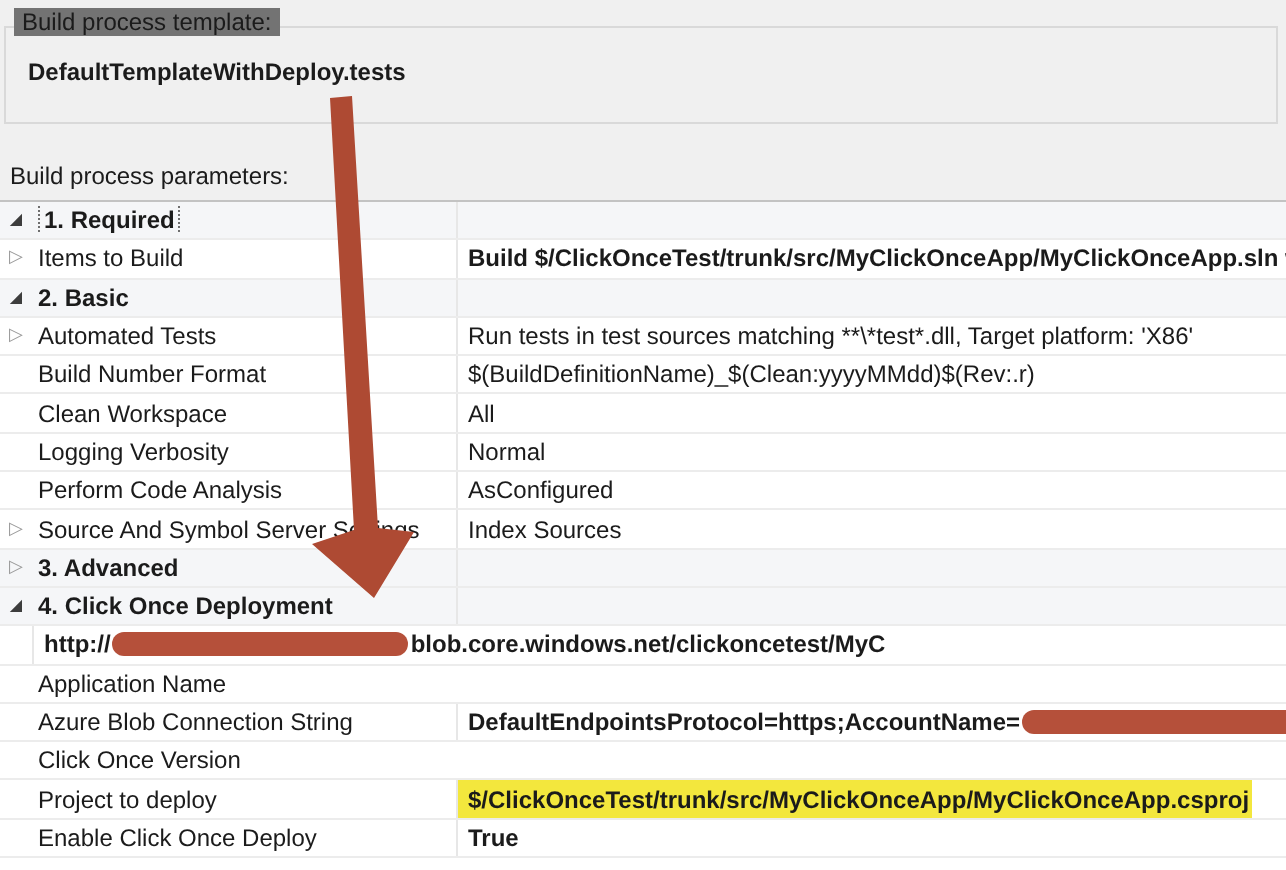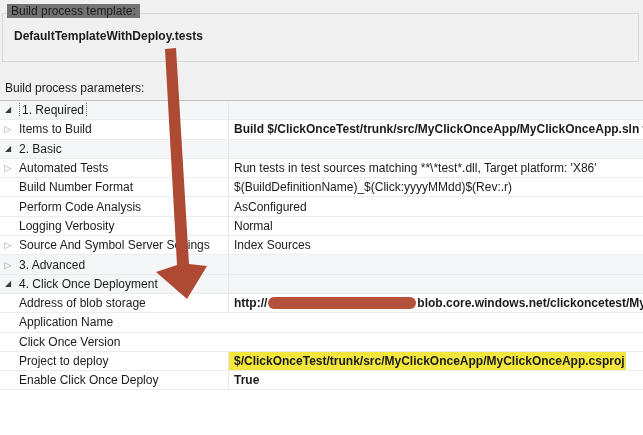--- a/index.html
+++ b/index.html
@@ -10,21 +10,21 @@
   }
   .groupbox{position:absolute;left:2px;top:13px;width:637px;height:49px;
     border:1px solid #d9d9d9;box-sizing:border-box}
   .groupbox-label{position:absolute;left:7px;top:4px;background:#737373;padding:0 4px;z-index:2;white-space:nowrap}
   .template-name{position:absolute;left:14px;top:29px;font-weight:bold;white-space:nowrap}
   .params-label{position:absolute;left:5px;top:81px;white-space:nowrap}
   .grid{position:absolute;left:0;top:100px;width:643px;bottom:0;background:#ffffff;
     border-top:1px solid #c3c3c3;box-sizing:border-box;overflow:hidden}
   .row{display:flex;height:19.3px;box-sizing:border-box;border-bottom:1px solid #ececec;align-items:center}
   .row.category{background:#f5f6f8}
-  .row.category .cell-name{font-weight:normal}
+  .row.category .cell-name{font-weight:bold}
   .cell-expander{flex:0 0 16px;width:16px;text-align:center;line-height:18px;
     font-family:"DejaVu Sans",sans-serif;user-select:none}
   .exp-expanded{font-size:8px;color:#3d3d3d}
   .exp-collapsed{font-size:9px;color:#9a9a9a}
   .cell-name{flex:0 0 209px;width:209px;padding-left:3px;white-space:nowrap;overflow:hidden}
   .name-focus{border:1px dotted #6e6e6e;padding:0 2px}
   .cell-value{flex:1;min-width:0;height:100%;position:relative;display:flex;align-items:center;
     border-left:1px solid #e7e7e7;padding-left:5px;white-space:nowrap;overflow:hidden;box-sizing:border-box}
   .val-text{position:relative;z-index:1;white-space:nowrap}
   .bold{font-weight:bold}
@@ -66,35 +66,42 @@
       <span class="cell-expander exp-collapsed">▷</span>
       <span class="cell-name"><span>Automated Tests</span></span>
       <span class="cell-value">
         <span class="val-text">Run tests in test sources matching **\*test*.dll, Target platform: 'X86'</span>
       </span>
     </div>
     <div class="row item">
       <span class="cell-expander"></span>
       <span class="cell-name"><span>Build Number Format</span></span>
       <span class="cell-value">
-        <span class="val-text">$(BuildDefinitionName)_$(Click:yyyyMMdd)$(Rev:.r)</span>
+        <span class="val-text">$(BuildDefinitionName)_$(Clean:yyyyMMdd)$(Rev:.r)</span>
+      </span>
+    </div>
+    <div class="row item">
+      <span class="cell-expander"></span>
+      <span class="cell-name"><span>Clean Workspace</span></span>
+      <span class="cell-value">
+        <span class="val-text">All</span>
+      </span>
+    </div>
+    <div class="row item">
+      <span class="cell-expander"></span>
+      <span class="cell-name"><span>Logging Verbosity</span></span>
+      <span class="cell-value">
+        <span class="val-text">Normal</span>
       </span>
     </div>
     <div class="row item">
       <span class="cell-expander"></span>
       <span class="cell-name"><span>Perform Code Analysis</span></span>
       <span class="cell-value">
         <span class="val-text">AsConfigured</span>
-      </span>
-    </div>
-    <div class="row item">
-      <span class="cell-expander"></span>
-      <span class="cell-name"><span>Logging Verbosity</span></span>
-      <span class="cell-value">
-        <span class="val-text">Normal</span>
       </span>
     </div>
     <div class="row item">
       <span class="cell-expander exp-collapsed">▷</span>
       <span class="cell-name"><span>Source And Symbol Server Settings</span></span>
       <span class="cell-value">
         <span class="val-text">Index Sources</span>
       </span>
     </div>
     <div class="row category">
@@ -106,28 +113,34 @@
     </div>
     <div class="row category">
       <span class="cell-expander exp-expanded">◢</span>
       <span class="cell-name"><span>4. Click Once Deployment</span></span>
       <span class="cell-value">
         <span class="val-text"></span>
       </span>
     </div>
     <div class="row item">
       <span class="cell-expander"></span>
-      <span class="cell-name"><span>Address of blob storage</span></span>
       <span class="cell-value">
         <span class="val-text bold">http://<span class="redaction" style="width: 148px; background: rgb(181, 80, 58);"></span>blob.core.windows.net/clickoncetest/MyC</span>
       </span>
     </div>
     <div class="row item">
       <span class="cell-expander"></span>
       <span class="cell-name"><span>Application Name</span></span>
+    </div>
+    <div class="row item">
+      <span class="cell-expander"></span>
+      <span class="cell-name"><span>Azure Blob Connection String</span></span>
+      <span class="cell-value">
+        <span class="val-text bold">DefaultEndpointsProtocol=https;AccountName=<span class="redaction" style="width: 150px; background: rgb(181, 80, 58);"></span></span>
+      </span>
     </div>
     <div class="row item">
       <span class="cell-expander"></span>
       <span class="cell-name"><span>Click Once Version</span></span>
     </div>
     <div class="row item">
       <span class="cell-expander"></span>
       <span class="cell-name"><span>Project to deploy</span></span>
       <span class="cell-value">
         <span class="hl-band" style="background: rgb(243, 231, 61);"></span>

